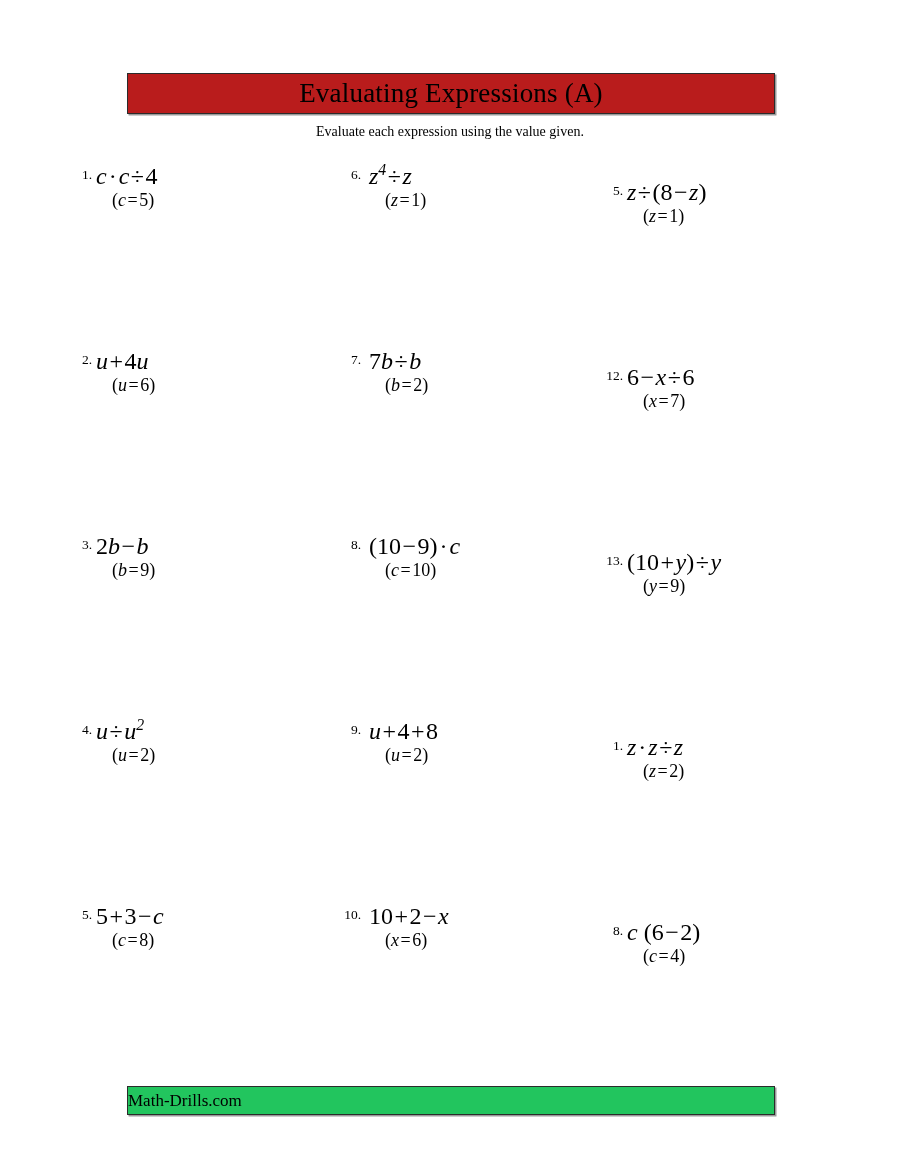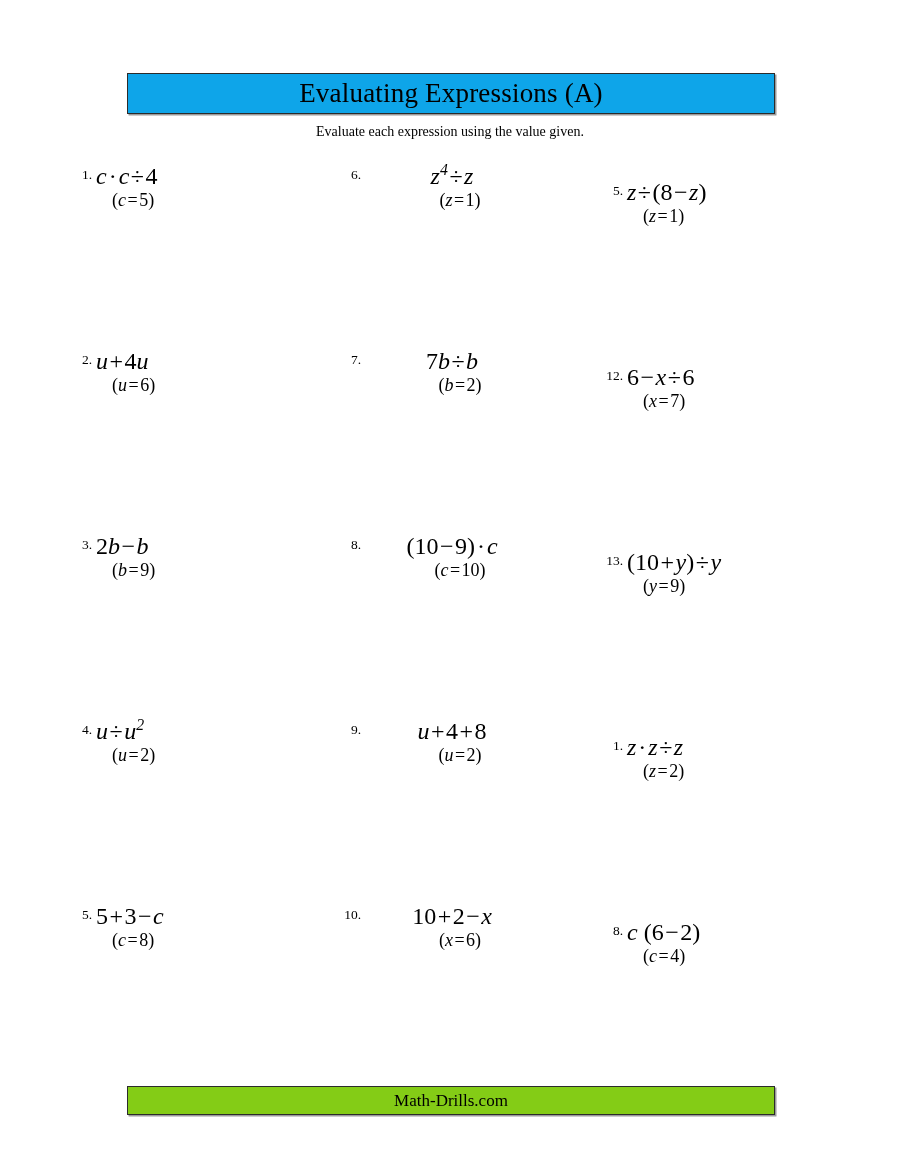--- a/index.html
+++ b/index.html
@@ -18,21 +18,21 @@
 
   
   .title-box {
     position: absolute;
     left: 127px;
     top: 73px;
     width: 646px;
     height: 39px;
     border: 1px solid #2b2b2b;
     box-shadow: 1.5px 1.5px 0 #9a9a9a;
-    background: #0ea5e9;
+    background: #b91c1c;
     display: flex;
     align-items: center;
     justify-content: center;
   }
   .title-text {
     font-size: 27px;
     line-height: 1;
     letter-spacing: 0.2px;
   }
 
@@ -76,21 +76,21 @@
     text-align: right;
     width: 24px;
     white-space: nowrap;
   }
   .col2 .num { width: 26px; }
   .col3 .num { width: 26px; }
 
   .expr-wrap {
     margin-left: 28px;
   }
-  .col2 .expr-wrap { margin-left: 34px; text-align: center; }
+  .col2 .expr-wrap { margin-left: 34px; }
   .col3 .expr-wrap { margin-left: 30px; margin-top: 16px; }
 
   .expr {
     font-size: 24px;
     line-height: 1.12;
     white-space: nowrap;
   }
   .value {
     font-size: 18px;
     line-height: 1.12;
@@ -113,24 +113,24 @@
 
   
   .footer-box {
     position: absolute;
     left: 127px;
     top: 1086px;
     width: 646px;
     height: 27px;
     border: 1px solid #2b2b2b;
     box-shadow: 1.5px 1.5px 0 #9a9a9a;
-    background: #84cc16;
+    background: #22c55e;
     display: flex;
     align-items: center;
-    justify-content: center;
+    justify-content: flex-start;
   }
   .footer-text {
     font-size: 17px;
     line-height: 1;
   }
 </style>
 </head>
 <body>
 
 <div class="title-box">

